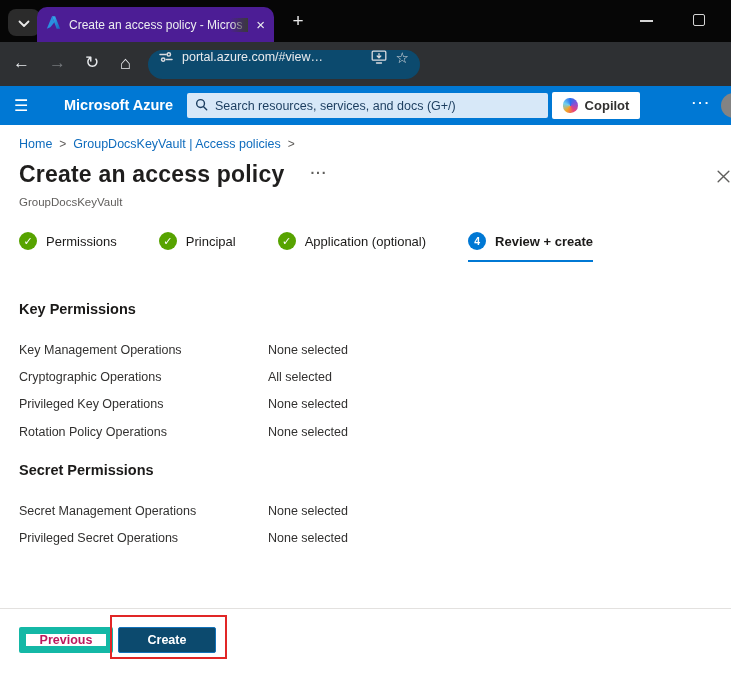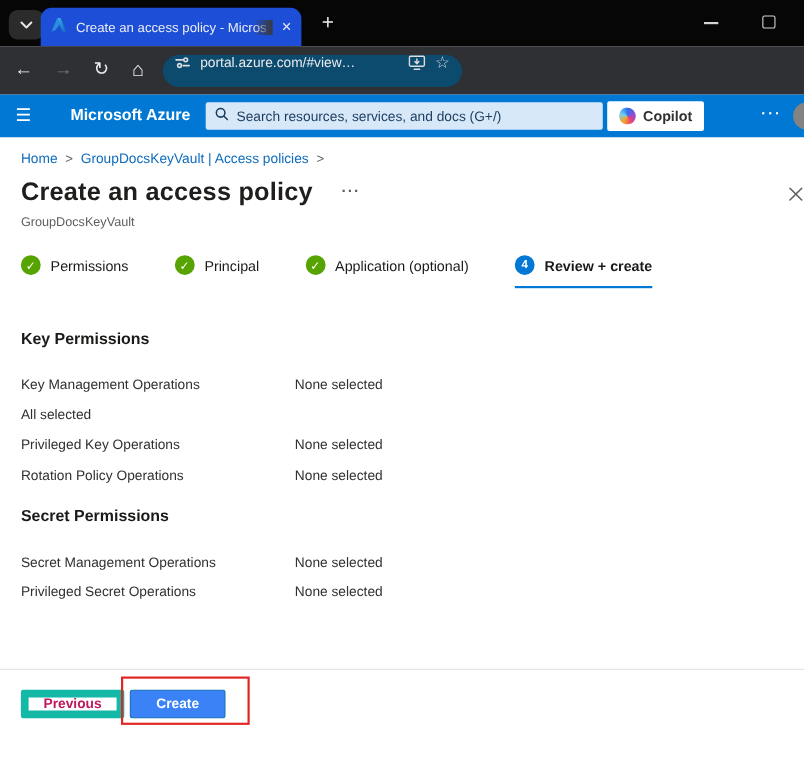--- a/index.html
+++ b/index.html
@@ -4,21 +4,21 @@
 <style>
   * { box-sizing: border-box; margin: 0; padding: 0; }
   body { font-family: "Liberation Sans", sans-serif; }
   .screen { width: 731px; height: 689px; position: relative; overflow: hidden; background: #fff; }
 
   
   .tabbar { position: relative; height: 42px; background: #060606; }
   .tab-search { position: absolute; left: 8px; top: 9px; width: 32px; height: 27px;
     background: #2b2b2b; border-radius: 8px; display: flex; align-items: center; justify-content: center; }
   .tab { position: absolute; left: 37px; top: 7px; width: 237px; height: 35px;
-    background: #1d4ed8; border-radius: 10px 10px 0 0; display: flex; align-items: center;
+    background: #4c1d95; border-radius: 10px 10px 0 0; display: flex; align-items: center;
     padding: 0 9px; gap: 8px; }
   .tab-title { flex: 1; font-size: 12px; color: #eceef0; white-space: nowrap; overflow: hidden;
     position: relative; }
   .tab-title::after { content: ""; position: absolute; right: 0; top: 0; bottom: 0; width: 18px;
     background: linear-gradient(to right, rgba(58,58,58,0), #3a3a3a); }
   .tab-close { color: #eceef0; font-size: 15px; line-height: 1; cursor: default; }
   .new-tab { position: absolute; left: 286px; top: 9px; width: 24px; height: 24px;
     color: #e8e8e8; font-size: 19px; display: flex; align-items: center; justify-content: center; }
   .win-min { position: absolute; left: 640px; top: 20px; width: 13px; height: 2px; background: #d4d4d4; }
   .win-max { position: absolute; left: 693px; top: 14px; width: 12px; height: 12px;
@@ -79,21 +79,21 @@
 
   .sec-head { position: absolute; left: 19px; font-size: 14.5px; font-weight: bold; color: #1b1a19; }
   .rows { position: absolute; left: 19px; width: 560px; }
   .prow { display: grid; grid-template-columns: 249px 1fr; height: 27.4px; align-items: center; }
   .prow span { font-size: 12.5px; color: #323130; }
 
   .divider { position: absolute; left: 0; top: 483px; width: 731px; height: 1px; background: #e3e1df; }
   .btn { position: absolute; top: 502px; height: 26px; border-radius: 2px; font-family: "Liberation Sans", sans-serif;
     font-size: 12.5px; font-weight: 600; display: flex; align-items: center; justify-content: center; cursor: pointer; }
   .btn-prev { left: 19px; width: 94px; background: #fff; border: 7px solid #14b8a6; color: #be185d; }
-  .btn-create { left: 118px; width: 87px; background: #3b82f6; border: 1px solid #1272b9; color: #fff; }
+  .btn-create { left: 118px; width: 98px; background: #0c4a6e; border: 1px solid #1272b9; color: #fff; }
   .annotation { position: absolute; left: 110px; top: 490px; width: 117px; height: 44px;
     border: 2px solid #e12626; pointer-events: none; }
 </style>
 </head>
 <body>
 
 <div class="screen">
 
   <div class="tabbar">
     <div class="tab-search">
@@ -210,20 +210,21 @@
       </div>
     </div>
 
     <div class="sec-head" style="top:176px">Key Permissions</div>
     <div class="rows" style="top:211px">
       <div class="prow">
         <span>Key Management Operations</span>
         <span>None selected</span>
       </div>
       <div class="prow">
+        <span>Cryptographic Operations</span>
         <span>All selected</span>
       </div>
       <div class="prow">
         <span>Privileged Key Operations</span>
         <span>None selected</span>
       </div>
       <div class="prow">
         <span>Rotation Policy Operations</span>
         <span>None selected</span>
       </div>

